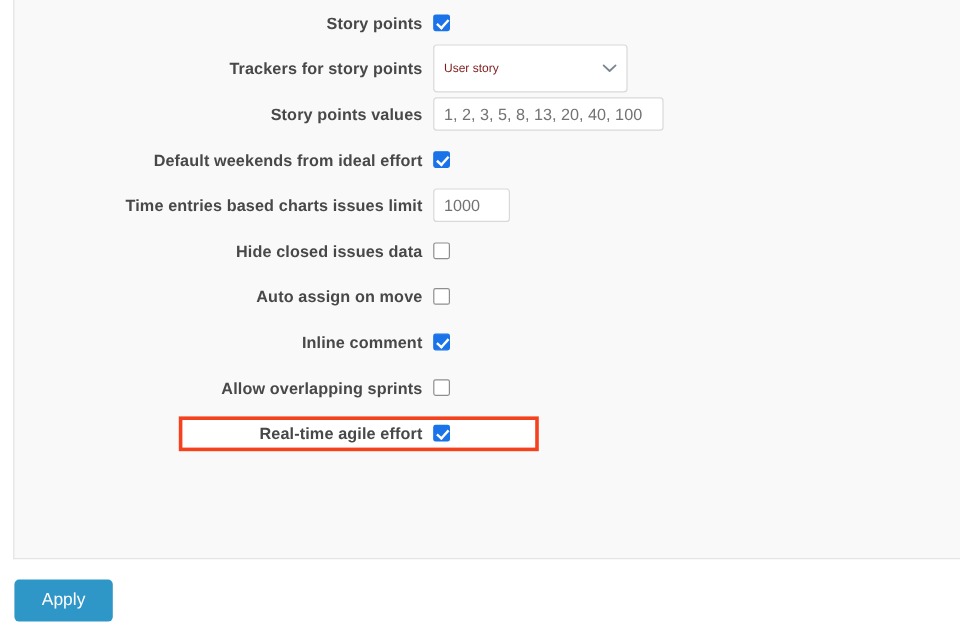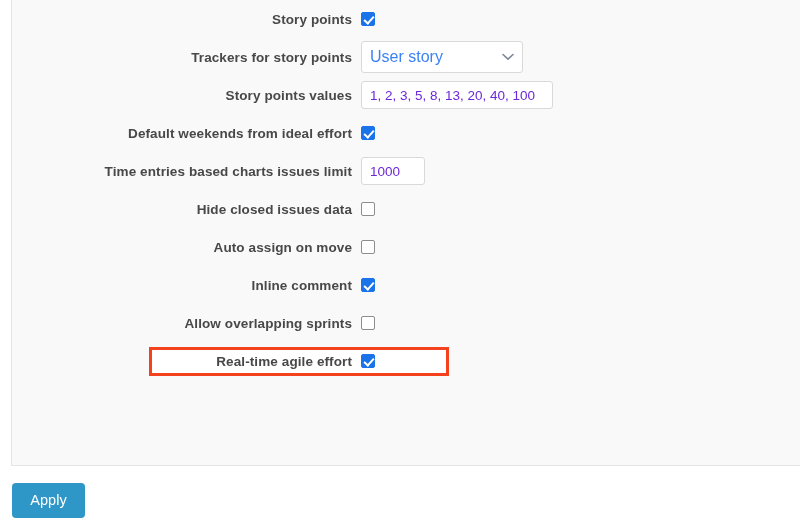--- a/index.html
+++ b/index.html
@@ -91,37 +91,37 @@
   }
 
   
   .txt-input {
     height: 28px;
     border: 1px solid #d9d9d9;
     border-radius: 3px;
     background: #ffffff;
     font-family: "Liberation Sans", sans-serif;
     font-size: 13.5px;
-    color: #6d28d9;
+    color: #737373;
     padding: 0 8px;
     display: flex;
     align-items: center;
     white-space: nowrap;
   }
   .txt-input.w-storypoints { width: 192px; }
   .txt-input.w-limit { width: 64px; }
 
   
   .sel {
-    height: 32px;
+    height: 40px;
     border: 1px solid #d9d9d9;
     border-radius: 3px;
     background: #ffffff;
-    font-size: 16px;
-    color: #3b82f6;
+    font-size: 10px;
+    color: #7f1d1d;
     padding: 0 8px;
     display: flex;
     align-items: center;
     justify-content: space-between;
     white-space: nowrap;
   }
   .sel.w-tracker { width: 162px; }
   .sel.w-chart { width: 234px; }
   .sel .caret {
     margin-left: 10px;
@@ -147,21 +147,21 @@
   .highlight-row .row-control {
     position: relative;
     z-index: 1;
   }
 
   
   .apply-btn {
     position: absolute;
     left: 12px;
     top: 483px;
-    width: 73px;
+    width: 82px;
     height: 35px;
     background: #2f97c8;
     border: none;
     border-radius: 4px;
     color: #ffffff;
     font-family: "Liberation Sans", sans-serif;
     font-size: 14.5px;
     line-height: 35px;
     text-align: center;
     cursor: pointer;

